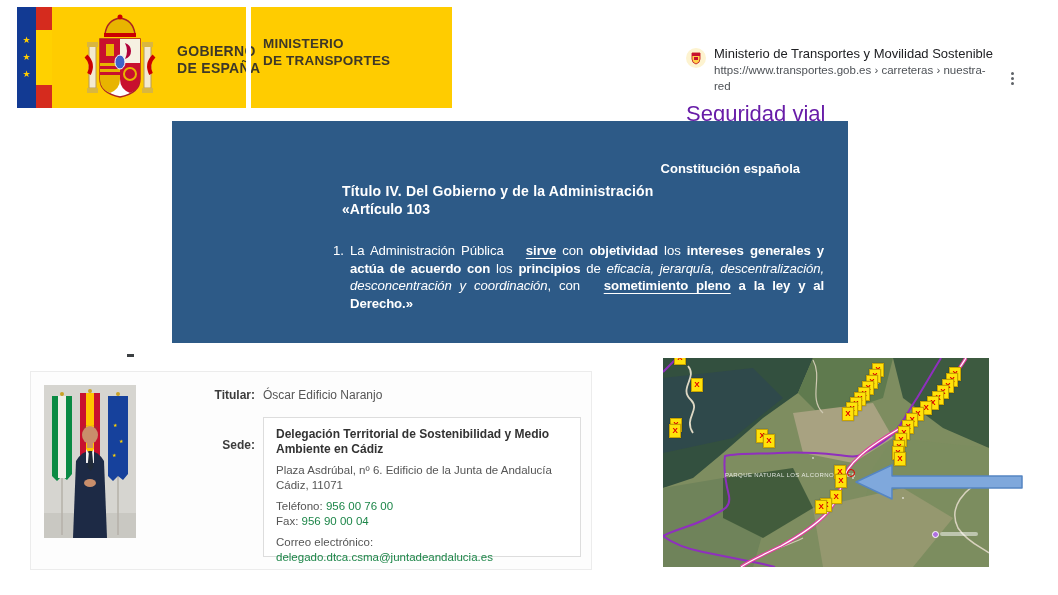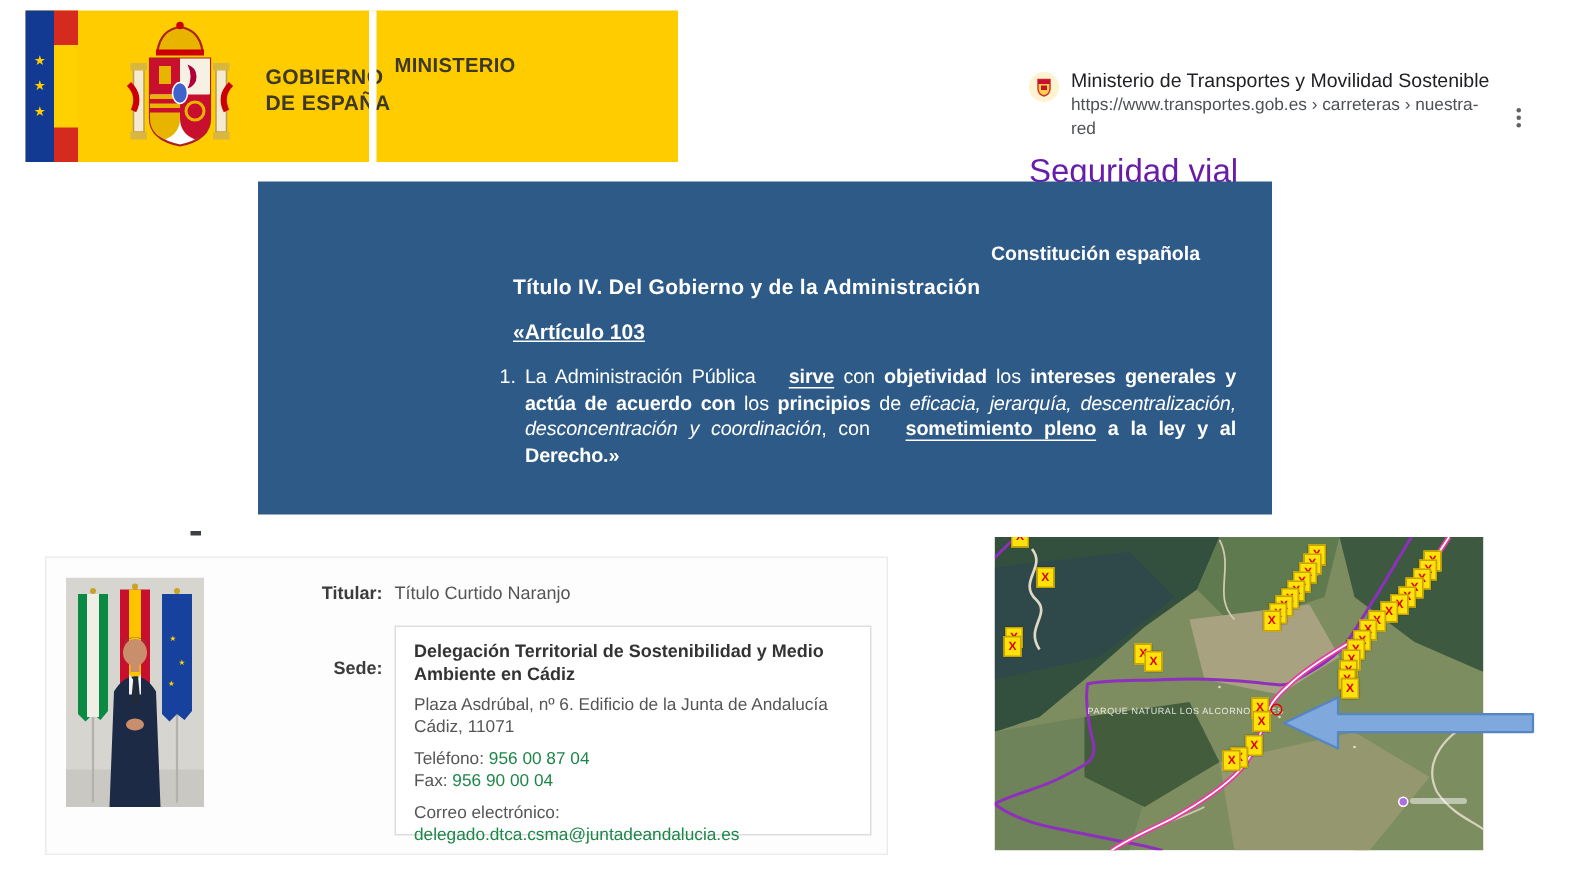--- a/index.html
+++ b/index.html
@@ -29,21 +29,21 @@
   .serp-url-row{display:flex;align-items:center;gap:10px;}
   .serp-url{font-size:11.5px;color:#4d5156;line-height:16px;}
   .dots{display:flex;flex-direction:column;gap:2px;padding:2px;cursor:pointer;}
   .dots i{width:3px;height:3px;border-radius:50%;background:#5f6368;display:block;}
   .serp-title{font-size:22px;color:#681da8;margin-top:7px;cursor:pointer;}
 
   
   .constitution{position:absolute;left:172px;top:121px;width:676px;height:222px;background:#2d5a87;color:#fff;}
   .const-source{position:absolute;top:40px;right:48px;font-size:13px;font-weight:bold;}
   .const-heading{position:absolute;top:62px;left:170px;font-size:14px;font-weight:bold;letter-spacing:.2px;}
-  .const-article{position:absolute;top:92px;left:170px;font-size:14px;font-weight:bold;text-decoration:underline;}
+  .const-article{position:absolute;top:80px;left:170px;font-size:14px;font-weight:bold;}
   .const-item{position:absolute;top:121px;left:148px;width:504px;display:flex;}
   .const-num{width:24px;flex:0 0 auto;font-size:13.2px;line-height:17.5px;text-align:right;padding-right:6px;}
   .const-par{flex:1;font-size:13.2px;line-height:17.5px;text-align:justify;letter-spacing:-.1px;}
   .seg-b{font-weight:bold;}
   .seg-bu{font-weight:bold;text-decoration:underline;text-underline-offset:2.5px;margin-left:16px;}
   .seg-i{font-style:italic;}
 
   
   .card{position:absolute;left:30px;top:371px;width:560px;height:197px;background:#fdfdfd;
         border:1px solid #ececec;}
@@ -121,20 +121,21 @@
       <circle cx="61" cy="62" r="6" fill="none" stroke="#e8b400" stroke-width="2"></circle>
       <ellipse cx="51" cy="50" rx="5" ry="7" fill="#3f63c9" stroke="#fff" stroke-width="1"></ellipse>
     </svg>
     <div class="gob-text">
       <div>GOBIERNO</div>
       <div>DE ESPAÑA</div>
     </div>
     <div class="logo-divider"></div>
     <div class="min-text">
       <div>MINISTERIO</div>
+      <div>DE TRANSPORTES</div>
     </div>
   </div>
 
   <div class="serp">
     <div class="serp-head">
       <div class="favicon">
         <svg width="14" height="14" viewBox="0 0 14 14">
           <path d="M3,2 h8 v6 q0,4 -4,5 q-4,-1 -4,-5 Z" fill="#ffd24a" stroke="#c33" stroke-width="1"></path>
           <rect x="3" y="2" width="8" height="3" fill="#c8102e"></rect>
           <rect x="5" y="6" width="4" height="3" fill="#c8102e"></rect>
@@ -193,29 +194,29 @@
       <path d="M38,50 a8,9 0 1 1 16,0 a8,9 0 1 1 -16,0" fill="#c98e6b"></path>
       <path d="M38,48 a8,8 0 0 1 16,0 l-1,-5 a8,6 0 0 0 -14,0 Z" fill="#6e5138"></path>
       <rect x="43" y="58" width="6" height="5" fill="#c98e6b"></rect>
       <path d="M29,153 L32,76 Q38,66 46,66 Q54,66 60,76 L63,153 Z" fill="#1d2a45"></path>
       <path d="M42,64 L46,70 L50,64 L50,78 L42,78 Z" fill="#f2f2f2"></path>
       <path d="M45,66 h3 l1.5,16 -3,4 -3,-4 Z" fill="#202a38"></path>
       <ellipse cx="46" cy="98" rx="6" ry="4" fill="#c98e6b"></ellipse>
     </svg>
 
     <div class="fld-label" style="left:144px;top:16px;">Titular:</div>
-    <div class="fld-value" style="left:232px;top:16px;">Título Curtido Naranjo</div>
+    <div class="fld-value" style="left:232px;top:16px;">Óscar Edificio Naranjo</div>
     <div class="fld-label" style="left:144px;top:66px;">Sede:</div>
 
     <div class="sede-box">
       <div class="sede-name">Delegación Territorial de Sostenibilidad y Medio Ambiente en Cádiz</div>
       <div class="sede-line">Plaza Asdrúbal, nº 6. Edificio de la Junta de Andalucía</div>
       <div class="sede-line">Cádiz, 11071</div>
       <div class="sede-gap"></div>
-      <div class="sede-line"><span>Teléfono: </span><span class="green-link">956 00 87 04</span></div>
+      <div class="sede-line"><span>Teléfono: </span><span class="green-link">956 00 76 00</span></div>
       <div class="sede-line"><span>Fax: </span><span class="green-link">956 90 00 04</span></div>
       <div class="sede-gap"></div>
       <div class="sede-line">Correo electrónico:</div>
       <div class="sede-line green-link">delegado.dtca.csma@juntadeandalucia.es</div>
     </div>
   </div>
 
   <div class="map">
     <svg width="326" height="209" viewBox="0 0 326 209">
       <rect width="326" height="209" fill="#7e8d60"></rect>

